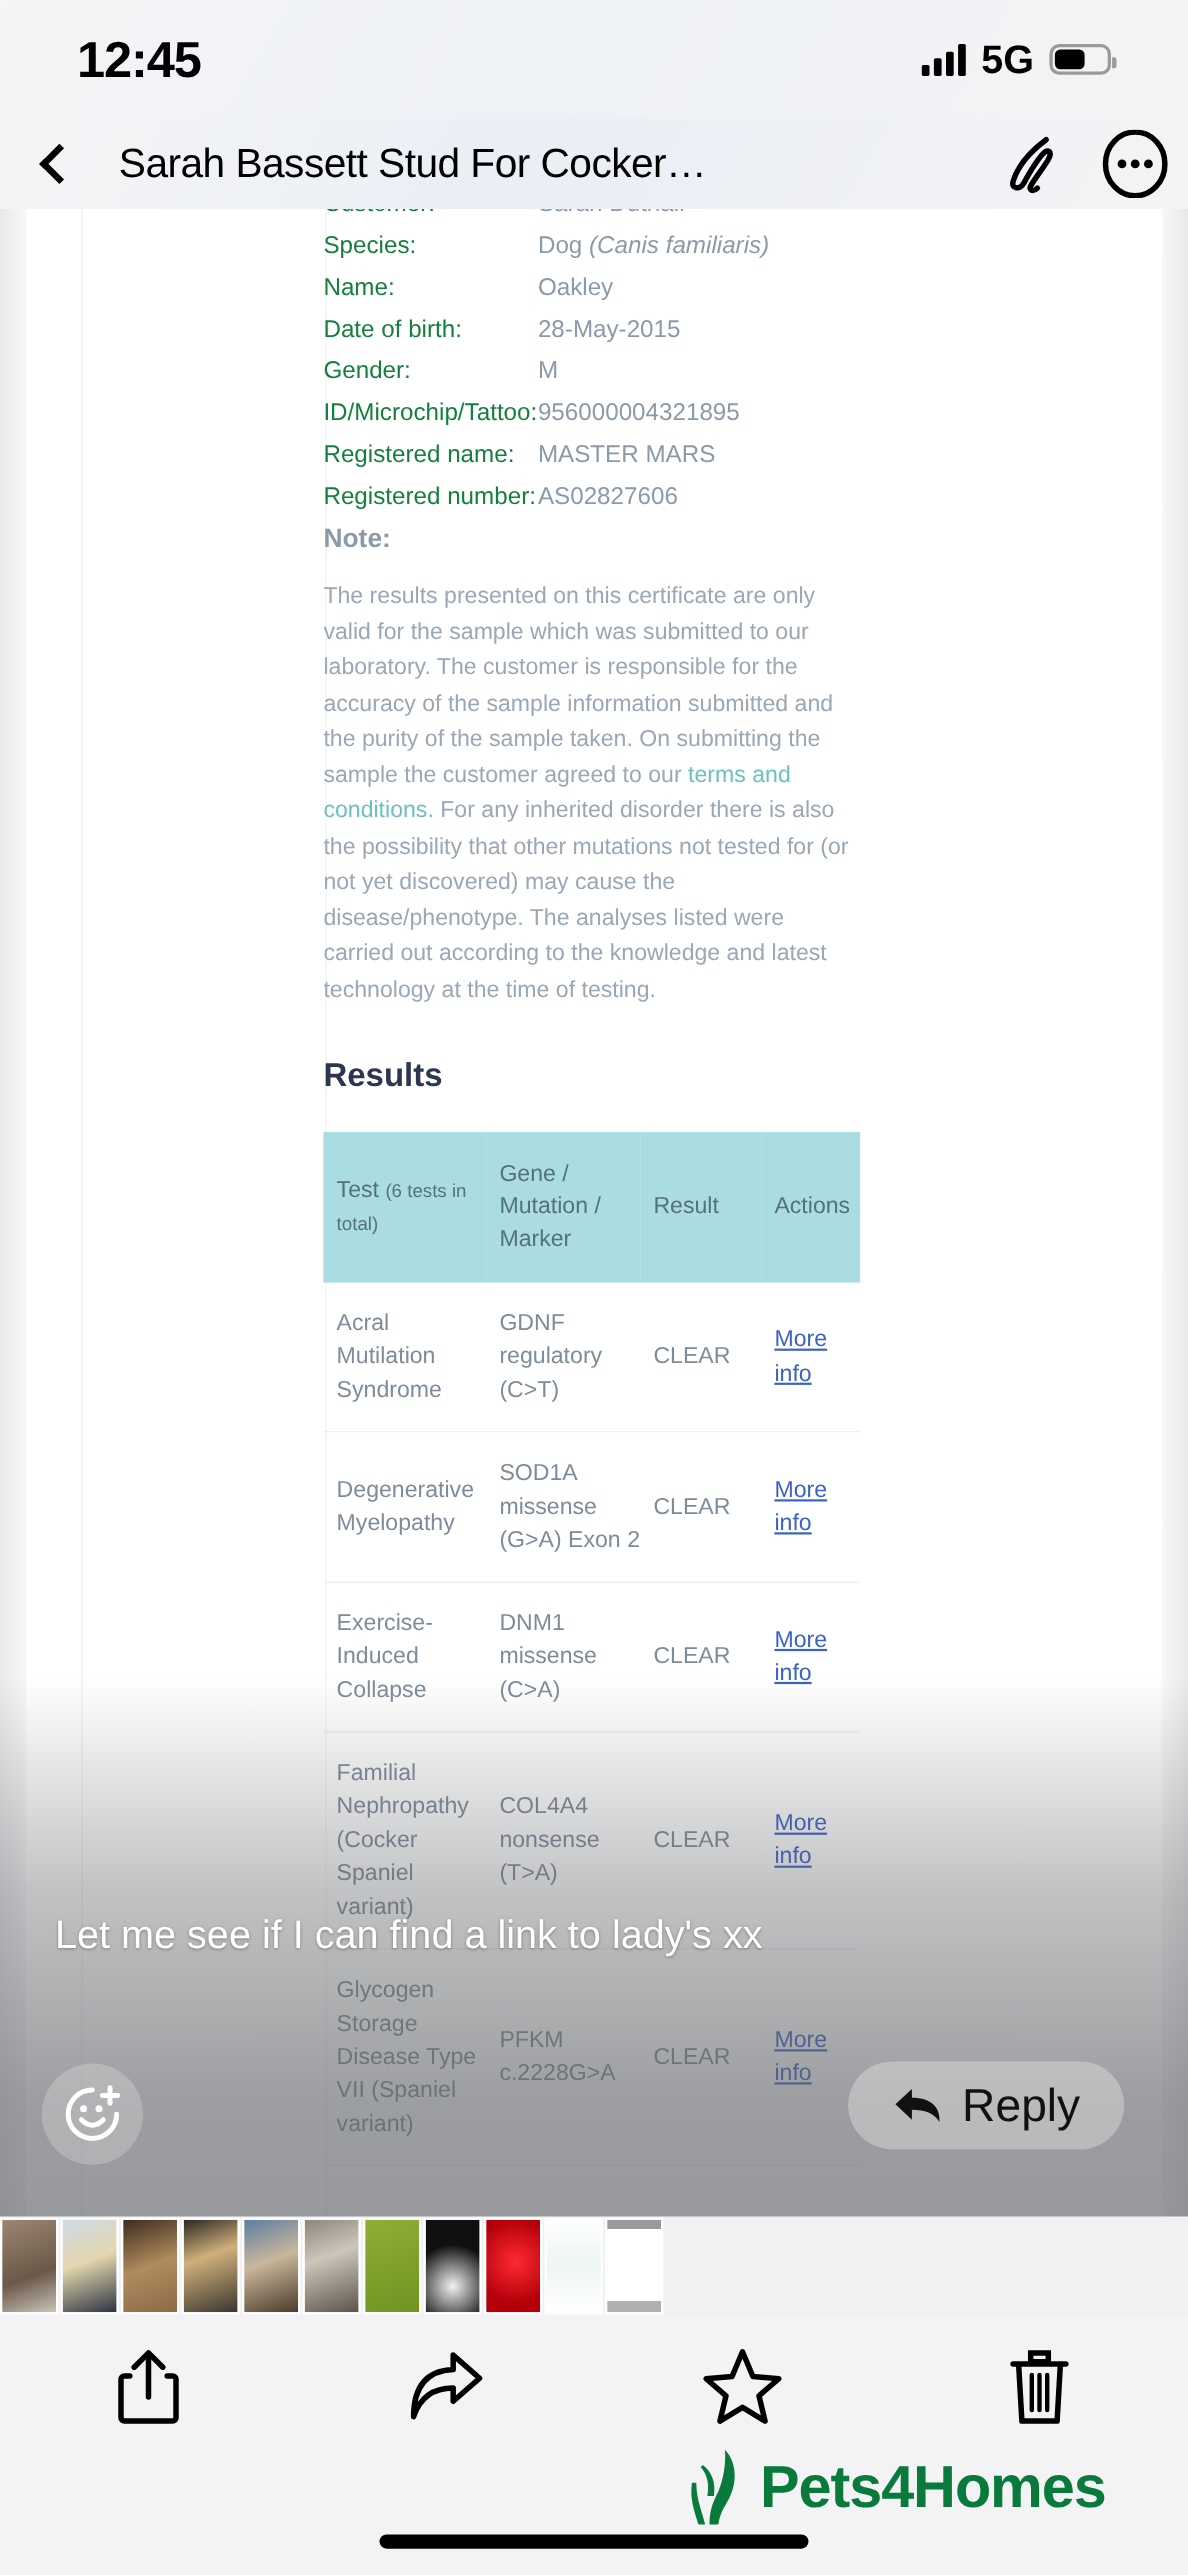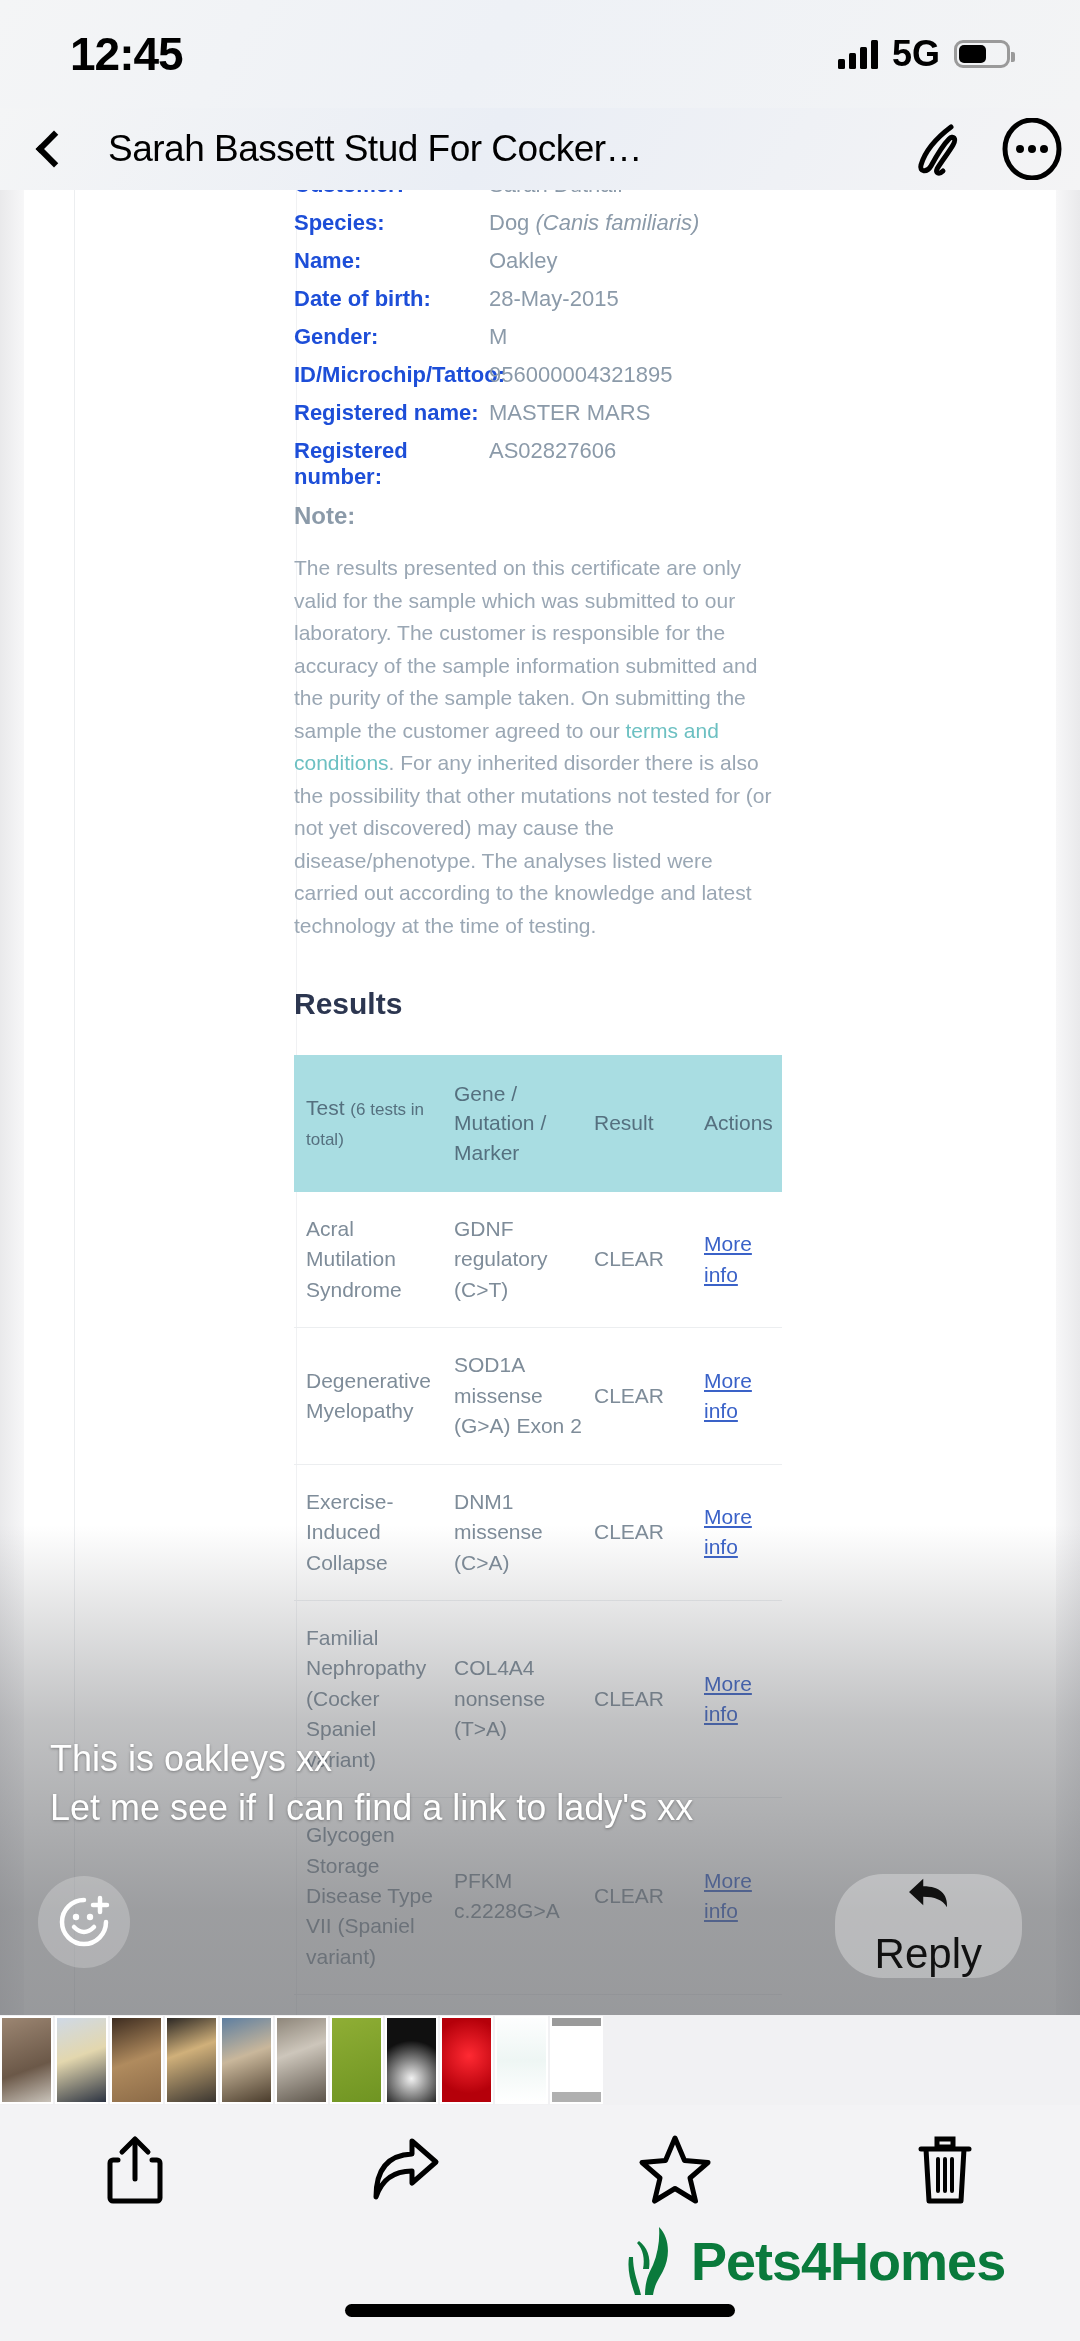--- a/index.html
+++ b/index.html
@@ -63,21 +63,21 @@
   .paper{
     position:absolute; left:24px; top:0; width:1032px; height:100%;
     background:#fff;
   }
   .paper-inner{ position:absolute; left:270px; top:-18px; width:505px; }
   .side-rule{ position:absolute; left:50px; top:0; width:1px; height:1860px; background:#eceef0; }
   .side-rule2{ position:absolute; left:272px; top:0; width:1px; height:1860px; background:#f0f1f3; }
 
   
   .detail-row{ display:flex; margin-bottom:12px; font-size:22px; }
-  .detail-k{ width:195px; flex:0 0 195px; font-weight:700; color:#1d4ed8; }
+  .detail-k{ width:195px; flex:0 0 195px; font-weight:400; color:#15803d; }
   .detail-v{ color:#8b9aa9; font-weight:400; }
   .detail-v i{ font-style:italic; }
 
   .note-label{ font-size:24px; font-weight:700; color:#8b9aa9; margin-bottom:22px; }
   .note-body{ font-size:21px; line-height:1.55; color:#9aa7b4; width:480px; }
   .note-body a{ color:#6cc0c2; text-decoration:none; }
 
   .results-h{ font-size:30px; font-weight:700; color:#2c3650; margin-top:44px; margin-bottom:34px; }
 
   
@@ -114,23 +114,23 @@
   .caption div{ margin-bottom:8px; }
 
   
   .reply-row{ position:absolute; left:0; top:1870px; width:1080px; height:130px; }
   .emoji-btn{
     position:absolute; left:38px; top:6px; width:92px; height:92px; border-radius:50%;
     background:rgba(255,255,255,0.22);
     display:flex; align-items:center; justify-content:center;
   }
   .reply-btn{
-    position:absolute; right:58px; top:4px; height:104px; padding:0 40px;
+    position:absolute; right:58px; top:4px; height:80px; padding:0 40px;
     border-radius:48px; background:rgba(255,255,255,0.30);
-    display:flex; align-items:center; gap:18px;flex-direction:column;
+    display:flex; align-items:center; gap:18px;
   }
   .reply-label{ font-size:42px; color:#111; font-weight:400; }
 
   
   .thumbs{
     position:absolute; left:0; top:2015px; width:1080px; height:90px;
     background:#f1f1f3; display:flex; align-items:center; padding-left:0px; gap:2px;
   }
   .thumb{ width:53px; height:88px; flex:0 0 53px; border:2px solid #fff; }
 
@@ -283,21 +283,20 @@
         </tbody>
       </table>
 
     </div>
   </div>
 
   <div class="media-scrim"></div>
 </div>
 
 <div class="caption">
-  <div>This is oakleys xx</div>
   <div>Let me see if I can find a link to lady's xx</div>
 </div>
 
 <div class="reply-row">
   <div class="emoji-btn">
     <svg width="56" height="56" viewBox="0 0 56 56">
       <path d="M28 6 a22 22 0 1 0 22 22" fill="none" stroke="#fff" stroke-width="4.5" stroke-linecap="round"></path>
       <circle cx="20" cy="23" r="3.2" fill="#fff"></circle>
       <circle cx="34" cy="23" r="3.2" fill="#fff"></circle>
       <path d="M18 33 q10 10 20 0" fill="none" stroke="#fff" stroke-width="4.5" stroke-linecap="round"></path>

